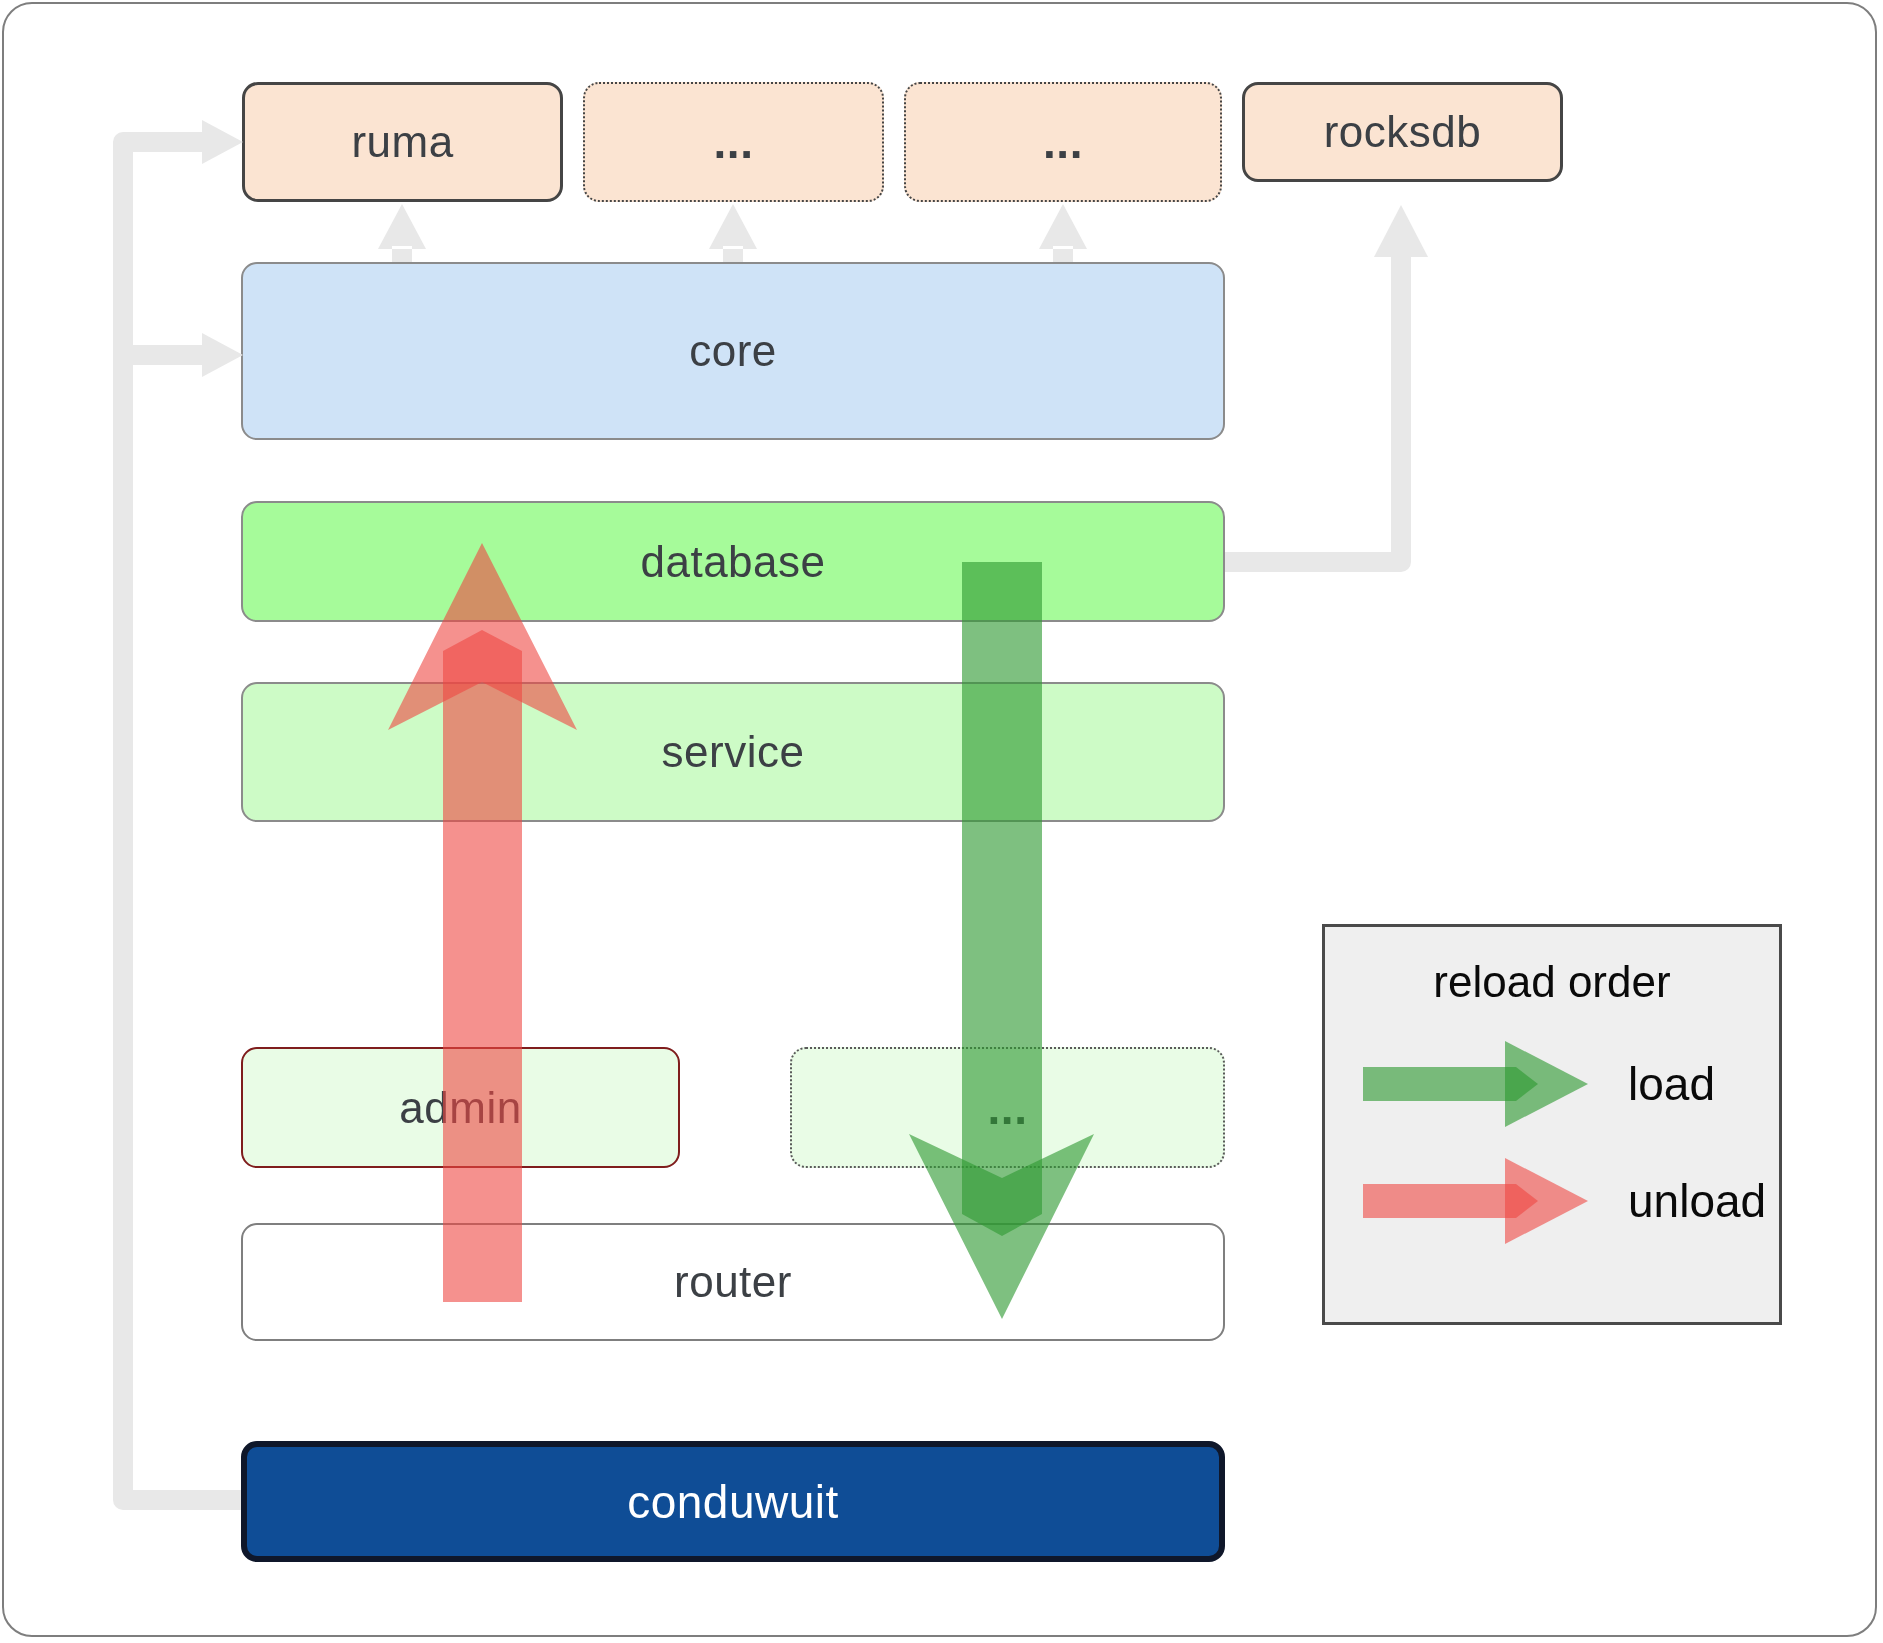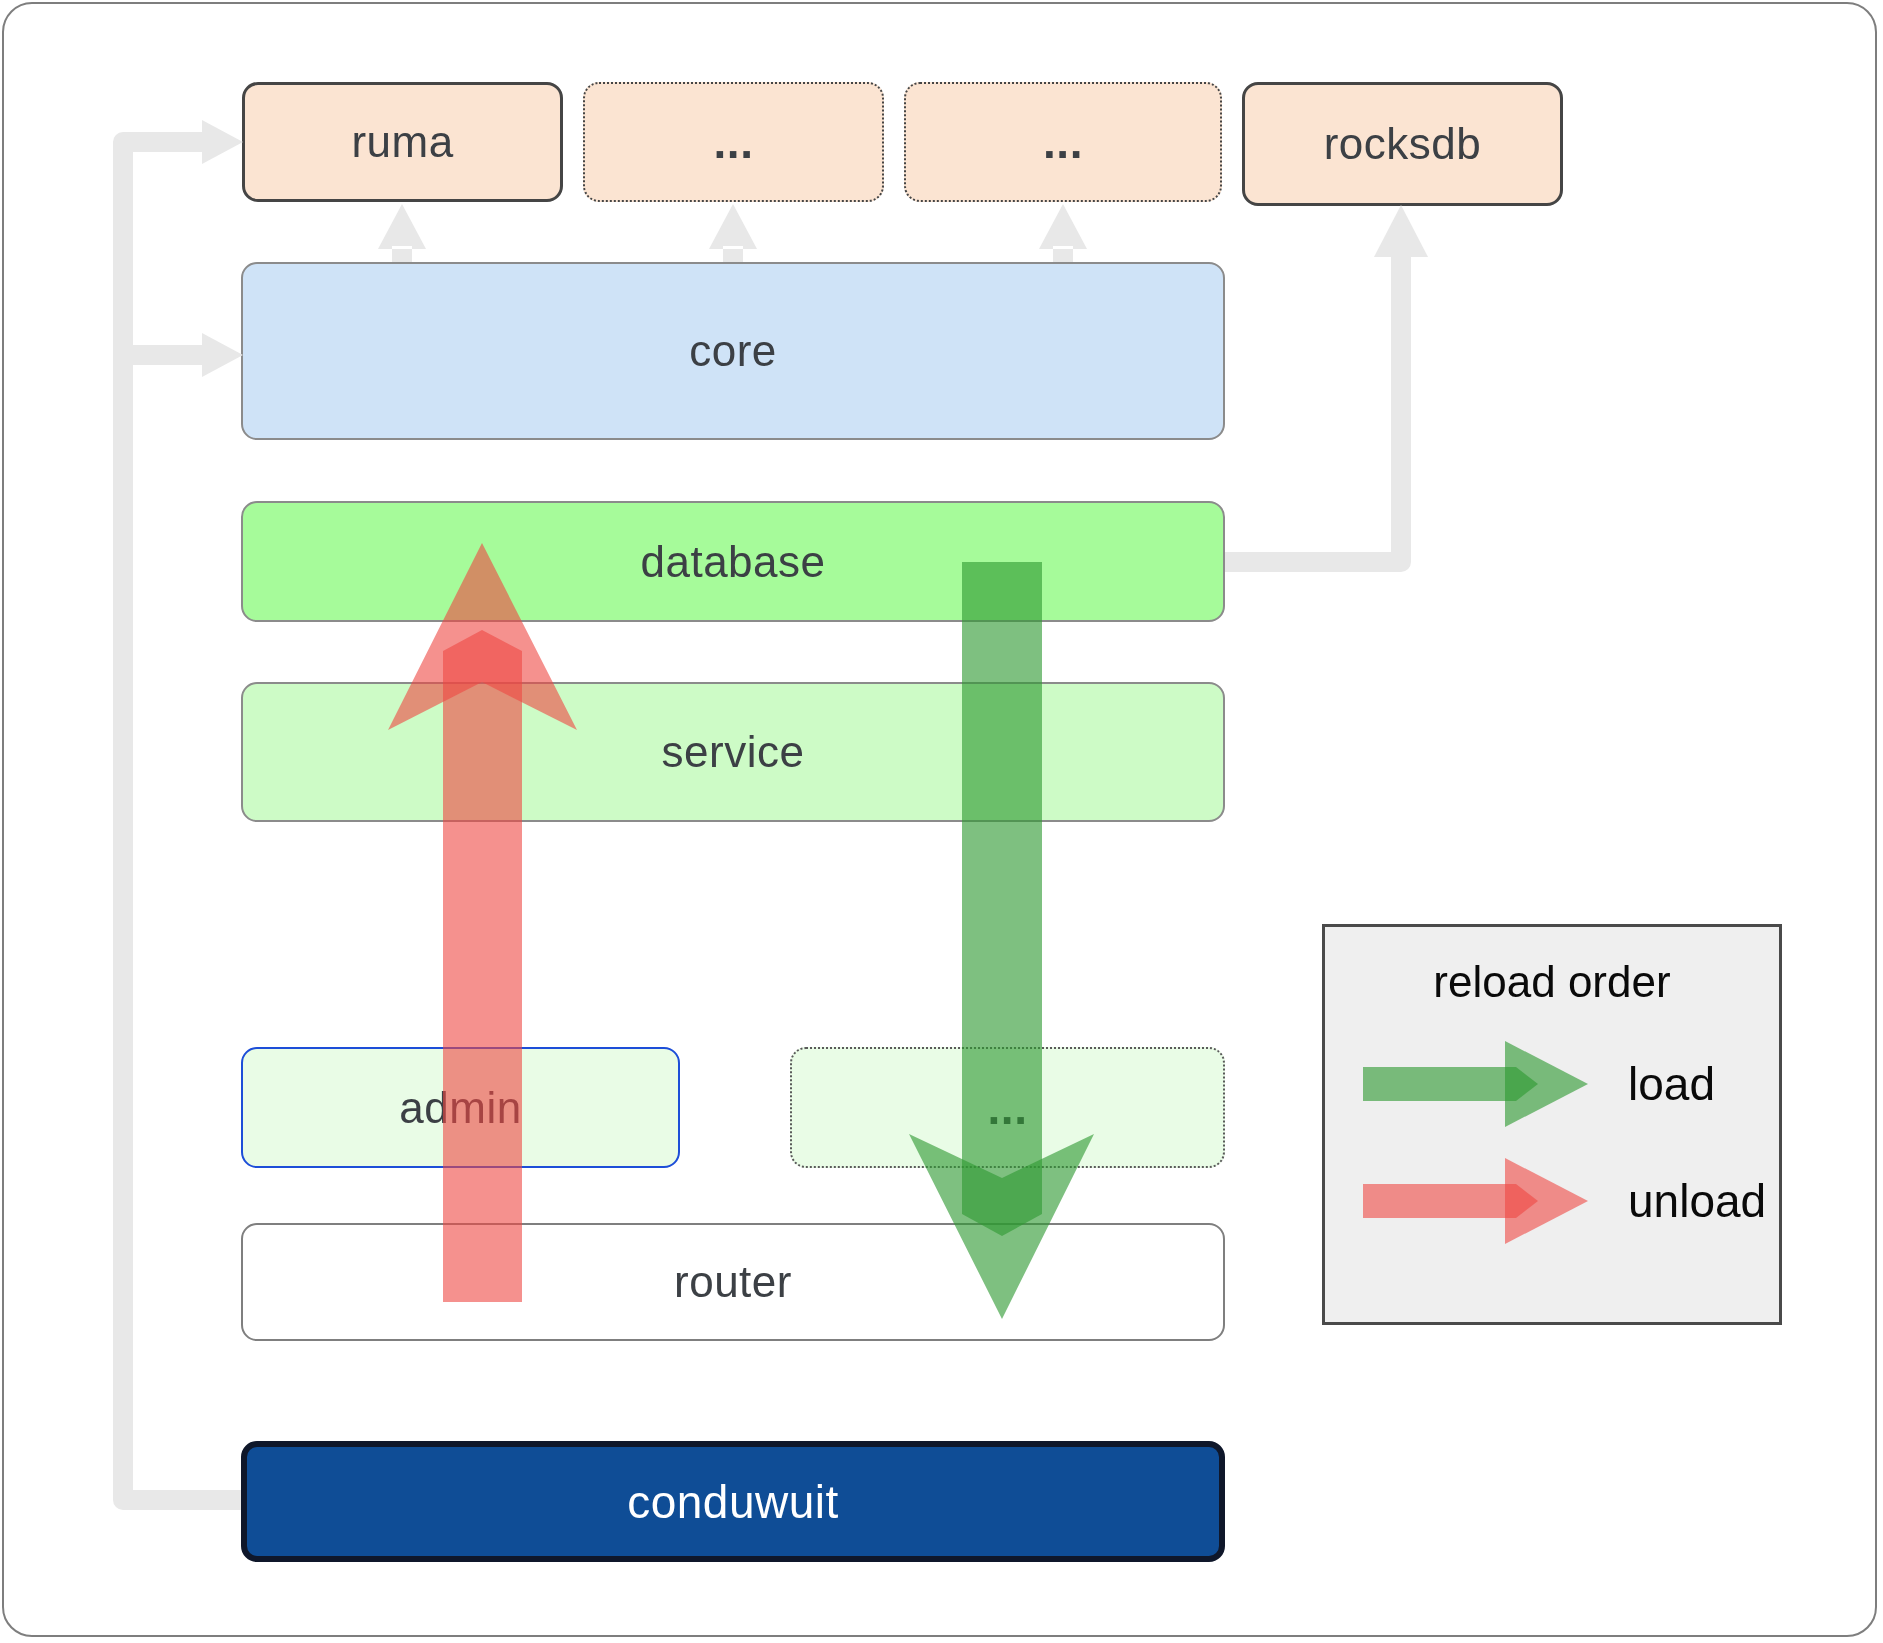--- a/index.html
+++ b/index.html
@@ -19,30 +19,30 @@
   .box .lbl{position:relative;}
   
   .dep-solid{background:var(--peach_fill);border:3px solid #454545;}
   .dep-dotted{background:var(--peach_fill);border:2px dotted #454545;}
   .dots{font-weight:700;font-size:46px;color:#3c4045;}
   
   .b-core{background:var(--core_blue);border:2px solid #8b8b8b;}
   .b-database{background:var(--db_green);border:2px solid #8b8b8b;}
   .b-service{background:var(--service_green);border:2px solid #8b8b8b;}
   .b-api{background:var(--api_green);border:2px solid #8b8b8b;}
-  .b-admin{background:var(--admin_green);border:2px solid #1d4ed8;}
+  .b-admin{background:var(--admin_green);border:2px solid #7f1d1d;}
   .b-admin-more{background:var(--admin_green);border:2px dotted #5a5a5a;}
   .b-router{background:#ffffff;border:2px solid #7f7f7f;}
   .b-conduwuit{background:var(--conduwuit_blue);border:6px solid #0f172a;}
   .b-conduwuit .lbl{color:#ffffff;font-size:46px;font-weight:500;}
   
   .p-ruma{left:242px;top:82px;width:321px;height:120px;}
   .p-more1{left:583px;top:82px;width:301px;height:120px;}
   .p-more2{left:904px;top:82px;width:318px;height:120px;}
-  .p-rocksdb{left:1242px;top:82px;width:321px;height:124px;}
+  .p-rocksdb{left:1242px;top:82px;width:321px;height:100px;}
   .p-core{left:241px;top:262px;width:984px;height:178px;}
   .p-database{left:241px;top:501px;width:984px;height:121px;}
   .p-service{left:241px;top:682px;width:984px;height:140px;}
   .p-api{left:241px;top:861px;width:984px;height:123px;}
   .p-admin{left:241px;top:1047px;width:439px;height:121px;}
   .p-admin-more{left:790px;top:1047px;width:435px;height:121px;}
   .p-router{left:241px;top:1223px;width:984px;height:118px;}
   .p-conduwuit{left:241px;top:1441px;width:984px;height:121px;}
   
   .legend{

